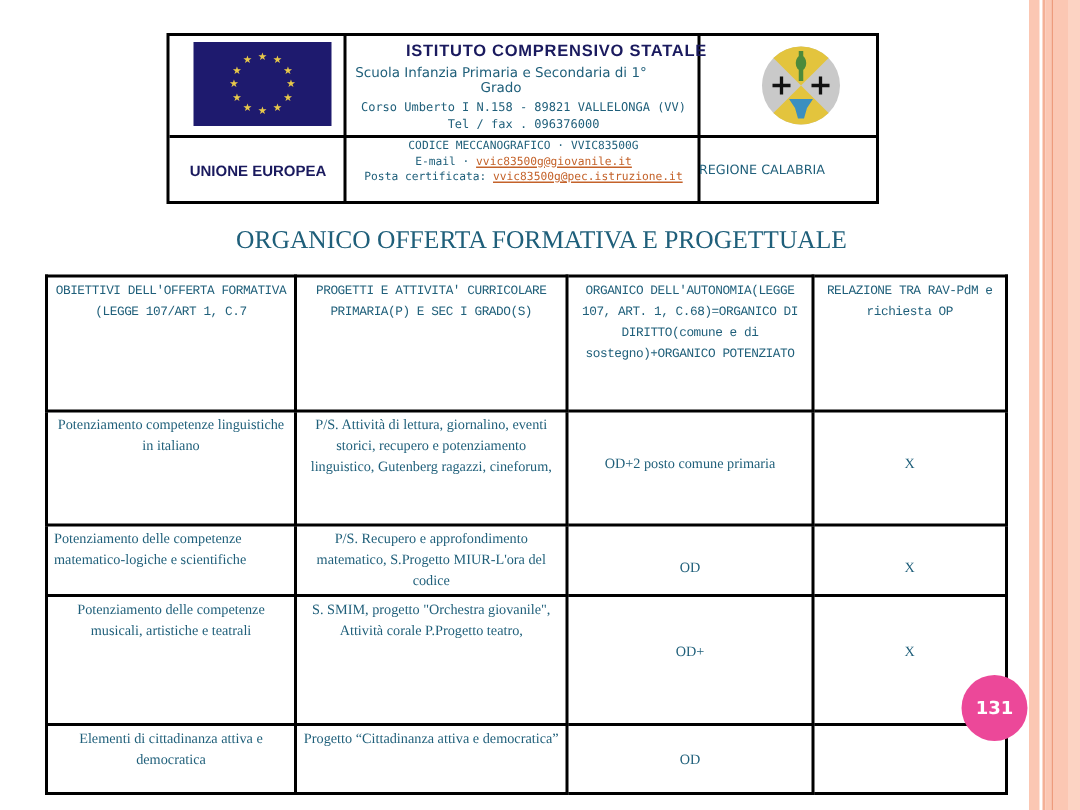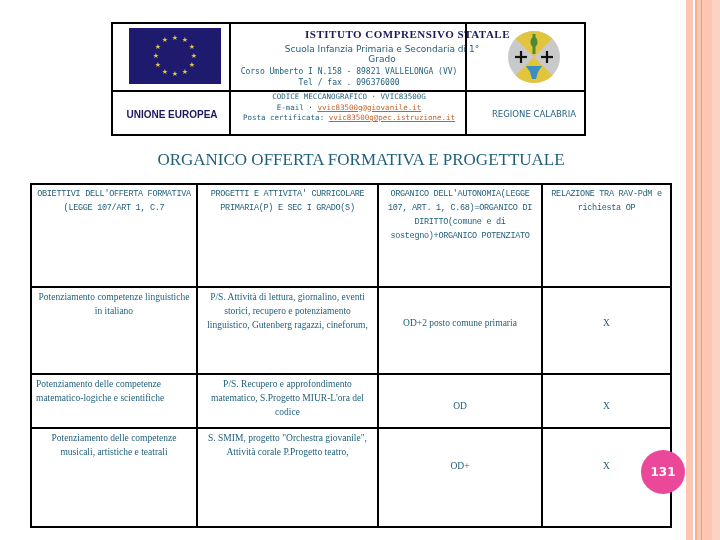--- a/index.html
+++ b/index.html
@@ -18,44 +18,44 @@
     position: absolute; left: 111px; top: 22px; width: 475px; height: 114px;
     border: 2px solid #000; box-sizing: border-box;
   }
   .lh-vline { position: absolute; top: 0; bottom: 0; width: 2px; background: #000; }
   .lh-hline { position: absolute; left: 0; right: 0; height: 2px; background: #000; top: 66px; }
   .eu-flag {
     position: absolute; left: 16px; top: 4px; width: 92px; height: 56px;
     background: #1e1a6e;
   }
   .lh-title {
-    position: absolute; left: 119px; top: 4px; width: 278px; text-align: right;
-    font-family: Liberation Serif, serif; font-weight: bold; font-size: 11px;
+    position: absolute; left: 119px; top: 4px; width: 278px; text-align: center;
+    font-family: Liberation Sans, sans-serif; font-weight: bold; font-size: 11px;
     color: #1a1a5e; letter-spacing: 0.5px;
   }
   .lh-sub {
     position: absolute; left: 119px; top: 20px; width: 204px; text-align: center;
-    font-family: "DejaVu Sans", sans-serif; font-size: 9px; color: #1f5f7a; padding-left: 48px;
+    font-family: "DejaVu Sans", sans-serif; font-size: 9px; color: #1f5f7a;
   }
   .lh-addr {
     position: absolute; left: 119px; top: 42px; width: 234px; text-align: center;
     font-family: "DejaVu Sans Mono", monospace; font-size: 8px; color: #1f5f7a; line-height: 11px;
   }
   .lh-codes {
     position: absolute; left: 119px; top: 68px; width: 234px; text-align: center;
     font-family: "DejaVu Sans Mono", monospace; font-size: 7.5px; color: #1f5f7a; line-height: 10.5px;
   }
   .lh-codes a { color: #c4622a; text-decoration: underline; }
   .lh-ue {
     position: absolute; left: 0; top: 68px; width: 118px; height: 44px;
     display: flex; align-items: center; justify-content: center;
     font-family: Liberation Sans, sans-serif; font-weight: bold; font-size: 10px; color: #1a1a5e;
   }
   .lh-rc {
-    position: absolute; left: 372px; top: 68px; width: 98px; height: 44px;
+    position: absolute; left: 346px; top: 68px; width: 98px; height: 44px;
     display: flex; align-items: center; justify-content: center;
     font-family: "DejaVu Sans", sans-serif; font-size: 8.5px; color: #1f5f7a;
   }
   .emblem { position: absolute; left: 394px; top: 6px; width: 54px; height: 54px; }
 
   .page-title {
     position: absolute; left: 0; width: 690px; top: 150px; text-align: center;
     font-family: "Liberation Serif", serif; font-size: 17px; color: #1f5f7a; margin-left: 16px;
   }
 
@@ -182,16 +182,22 @@
     <td>P/S. Recupero e approfondimento matematico, S.Progetto    MIUR-L'ora del codice</td>
     <td class="mid" style="padding-top:10px">OD</td>
     <td class="mid" style="padding-top:10px">X</td>
   </tr>
   <tr style="height:86px">
     <td>Potenziamento delle competenze musicali, artistiche e teatrali</td>
     <td>S. SMIM, progetto "Orchestra giovanile", Attività corale P.Progetto teatro,</td>
     <td class="r-cell" style="padding-top:30px">OD+</td>
     <td class="r-cell" style="padding-top:30px">X</td>
   </tr>
+  <tr style="height:46px">
+    <td>Elementi di cittadinanza attiva e democratica</td>
+    <td>Progetto “Cittadinanza attiva e democratica”</td>
+    <td style="padding-top:16px">OD</td>
+    <td></td>
+  </tr>
 </tbody>
   </table>
 
 <div class="page-badge">131</div>
 
 </body></html>

